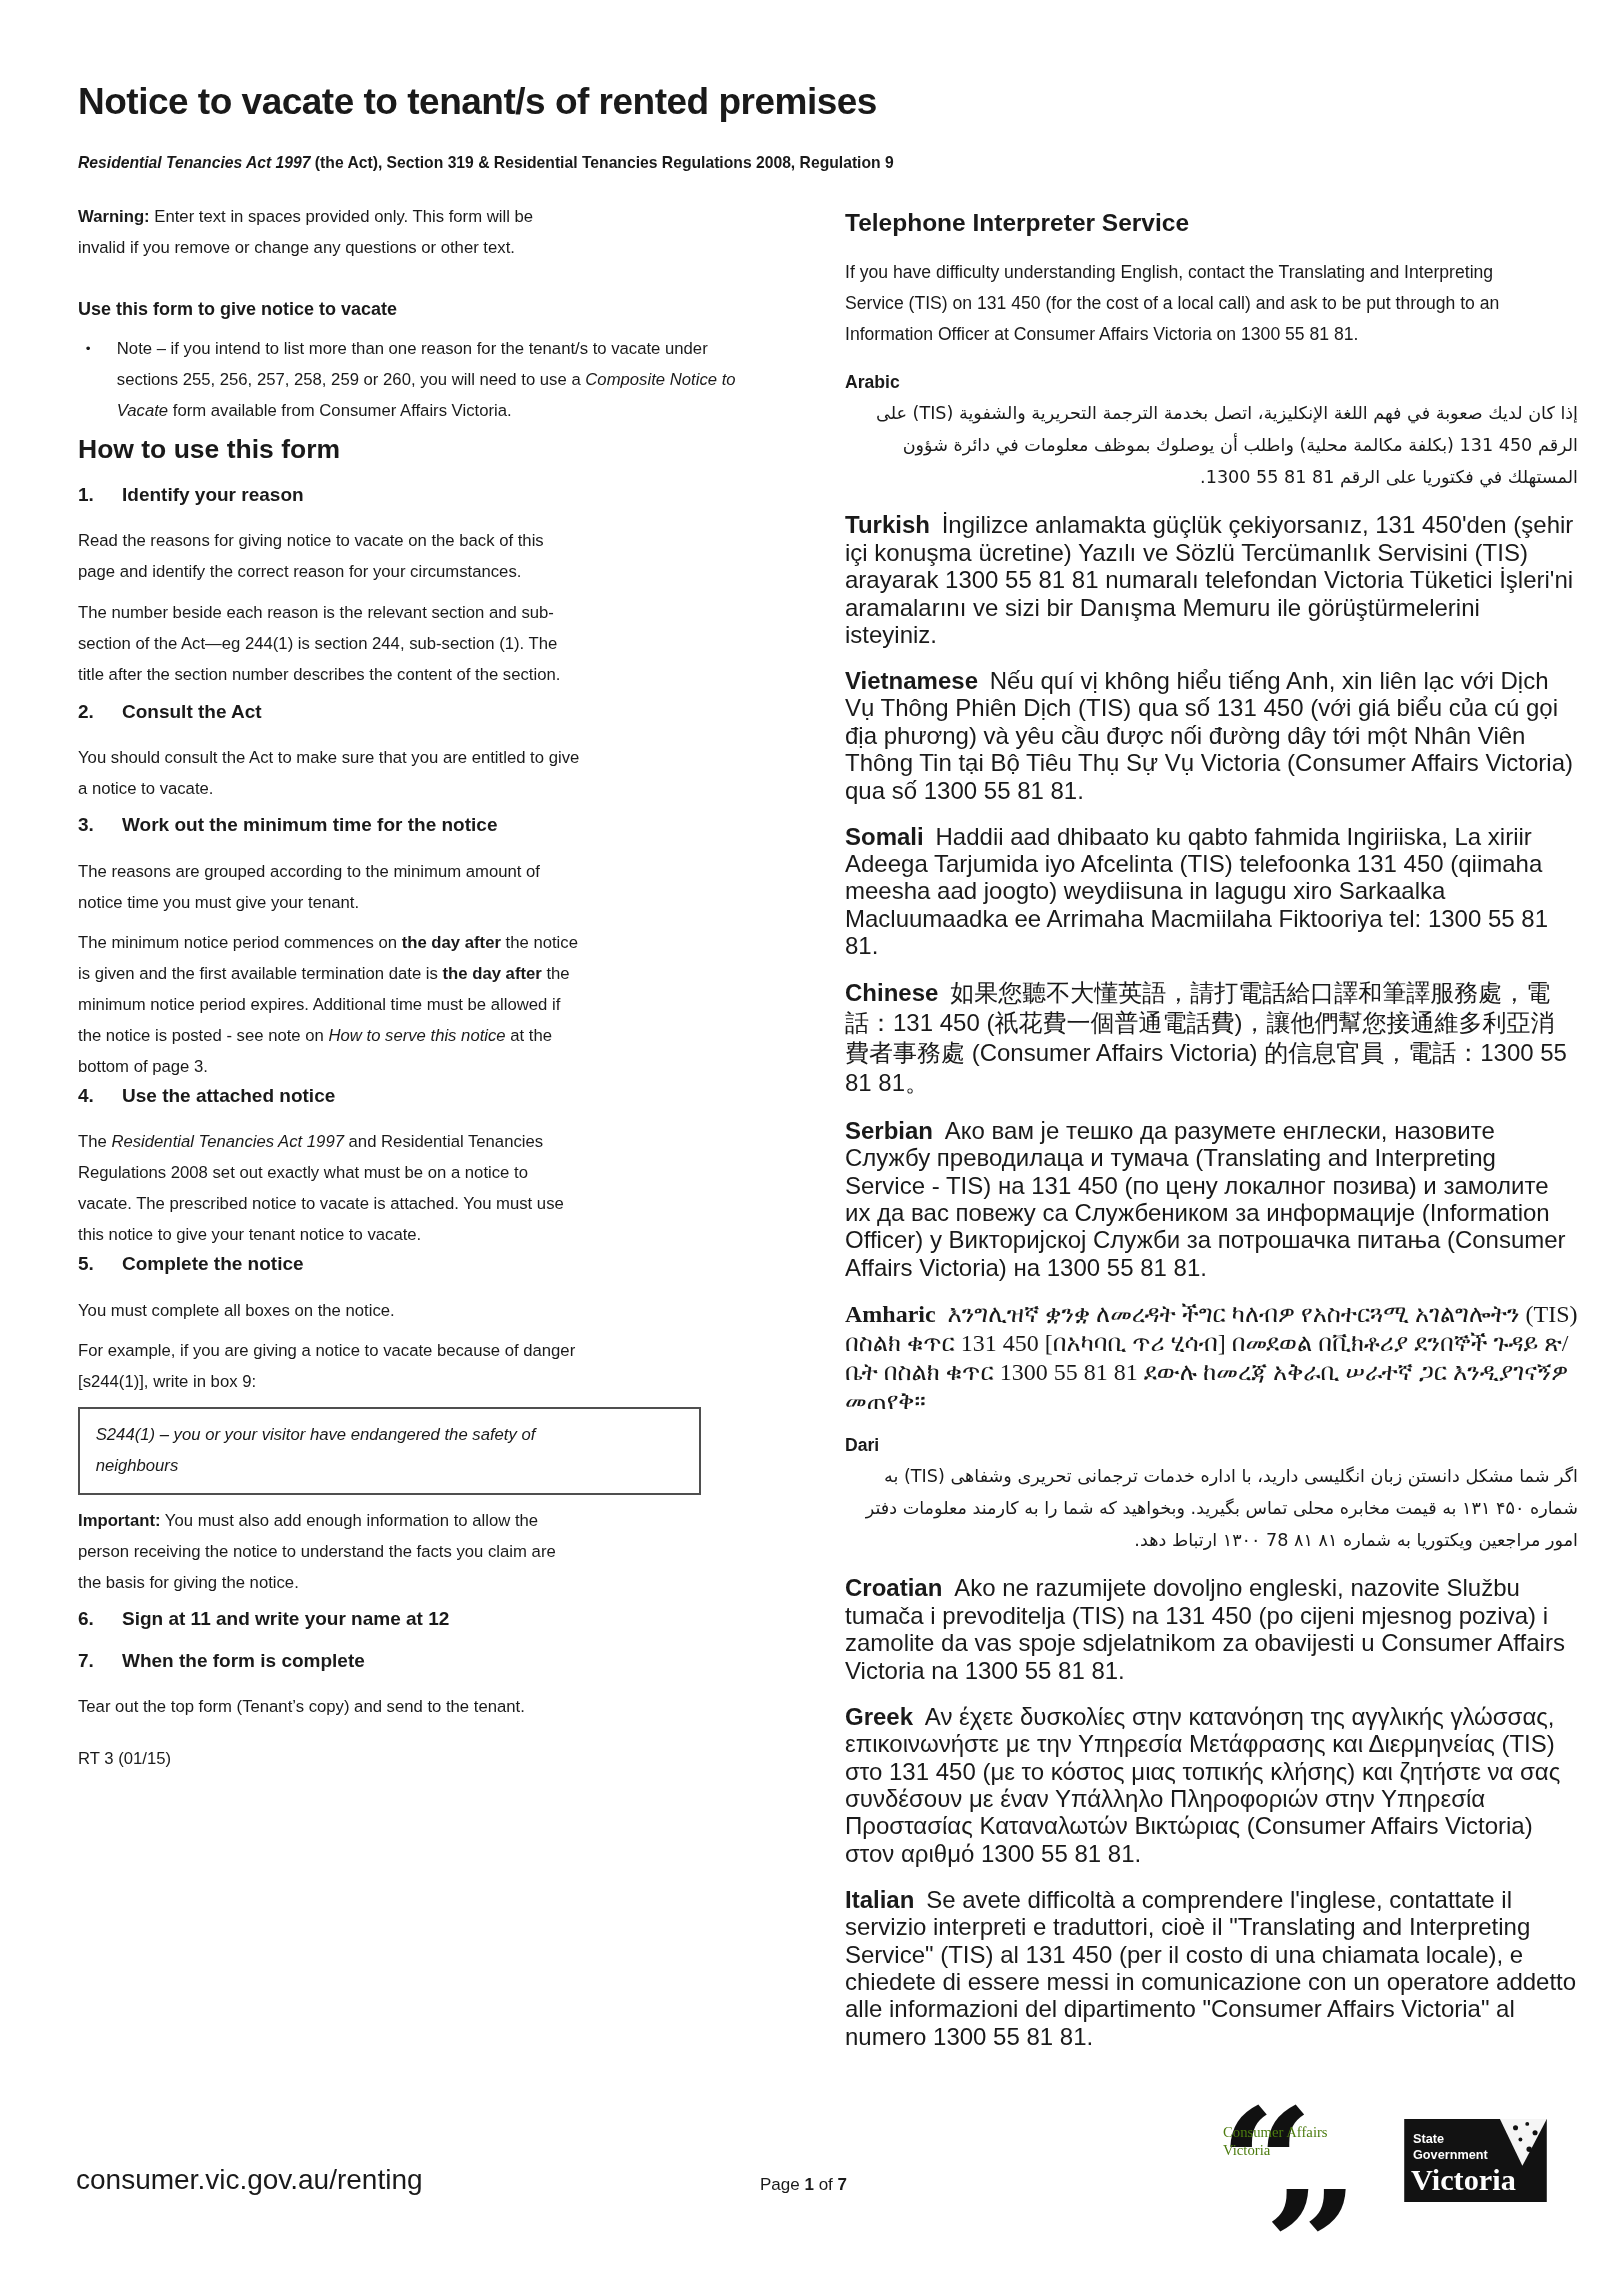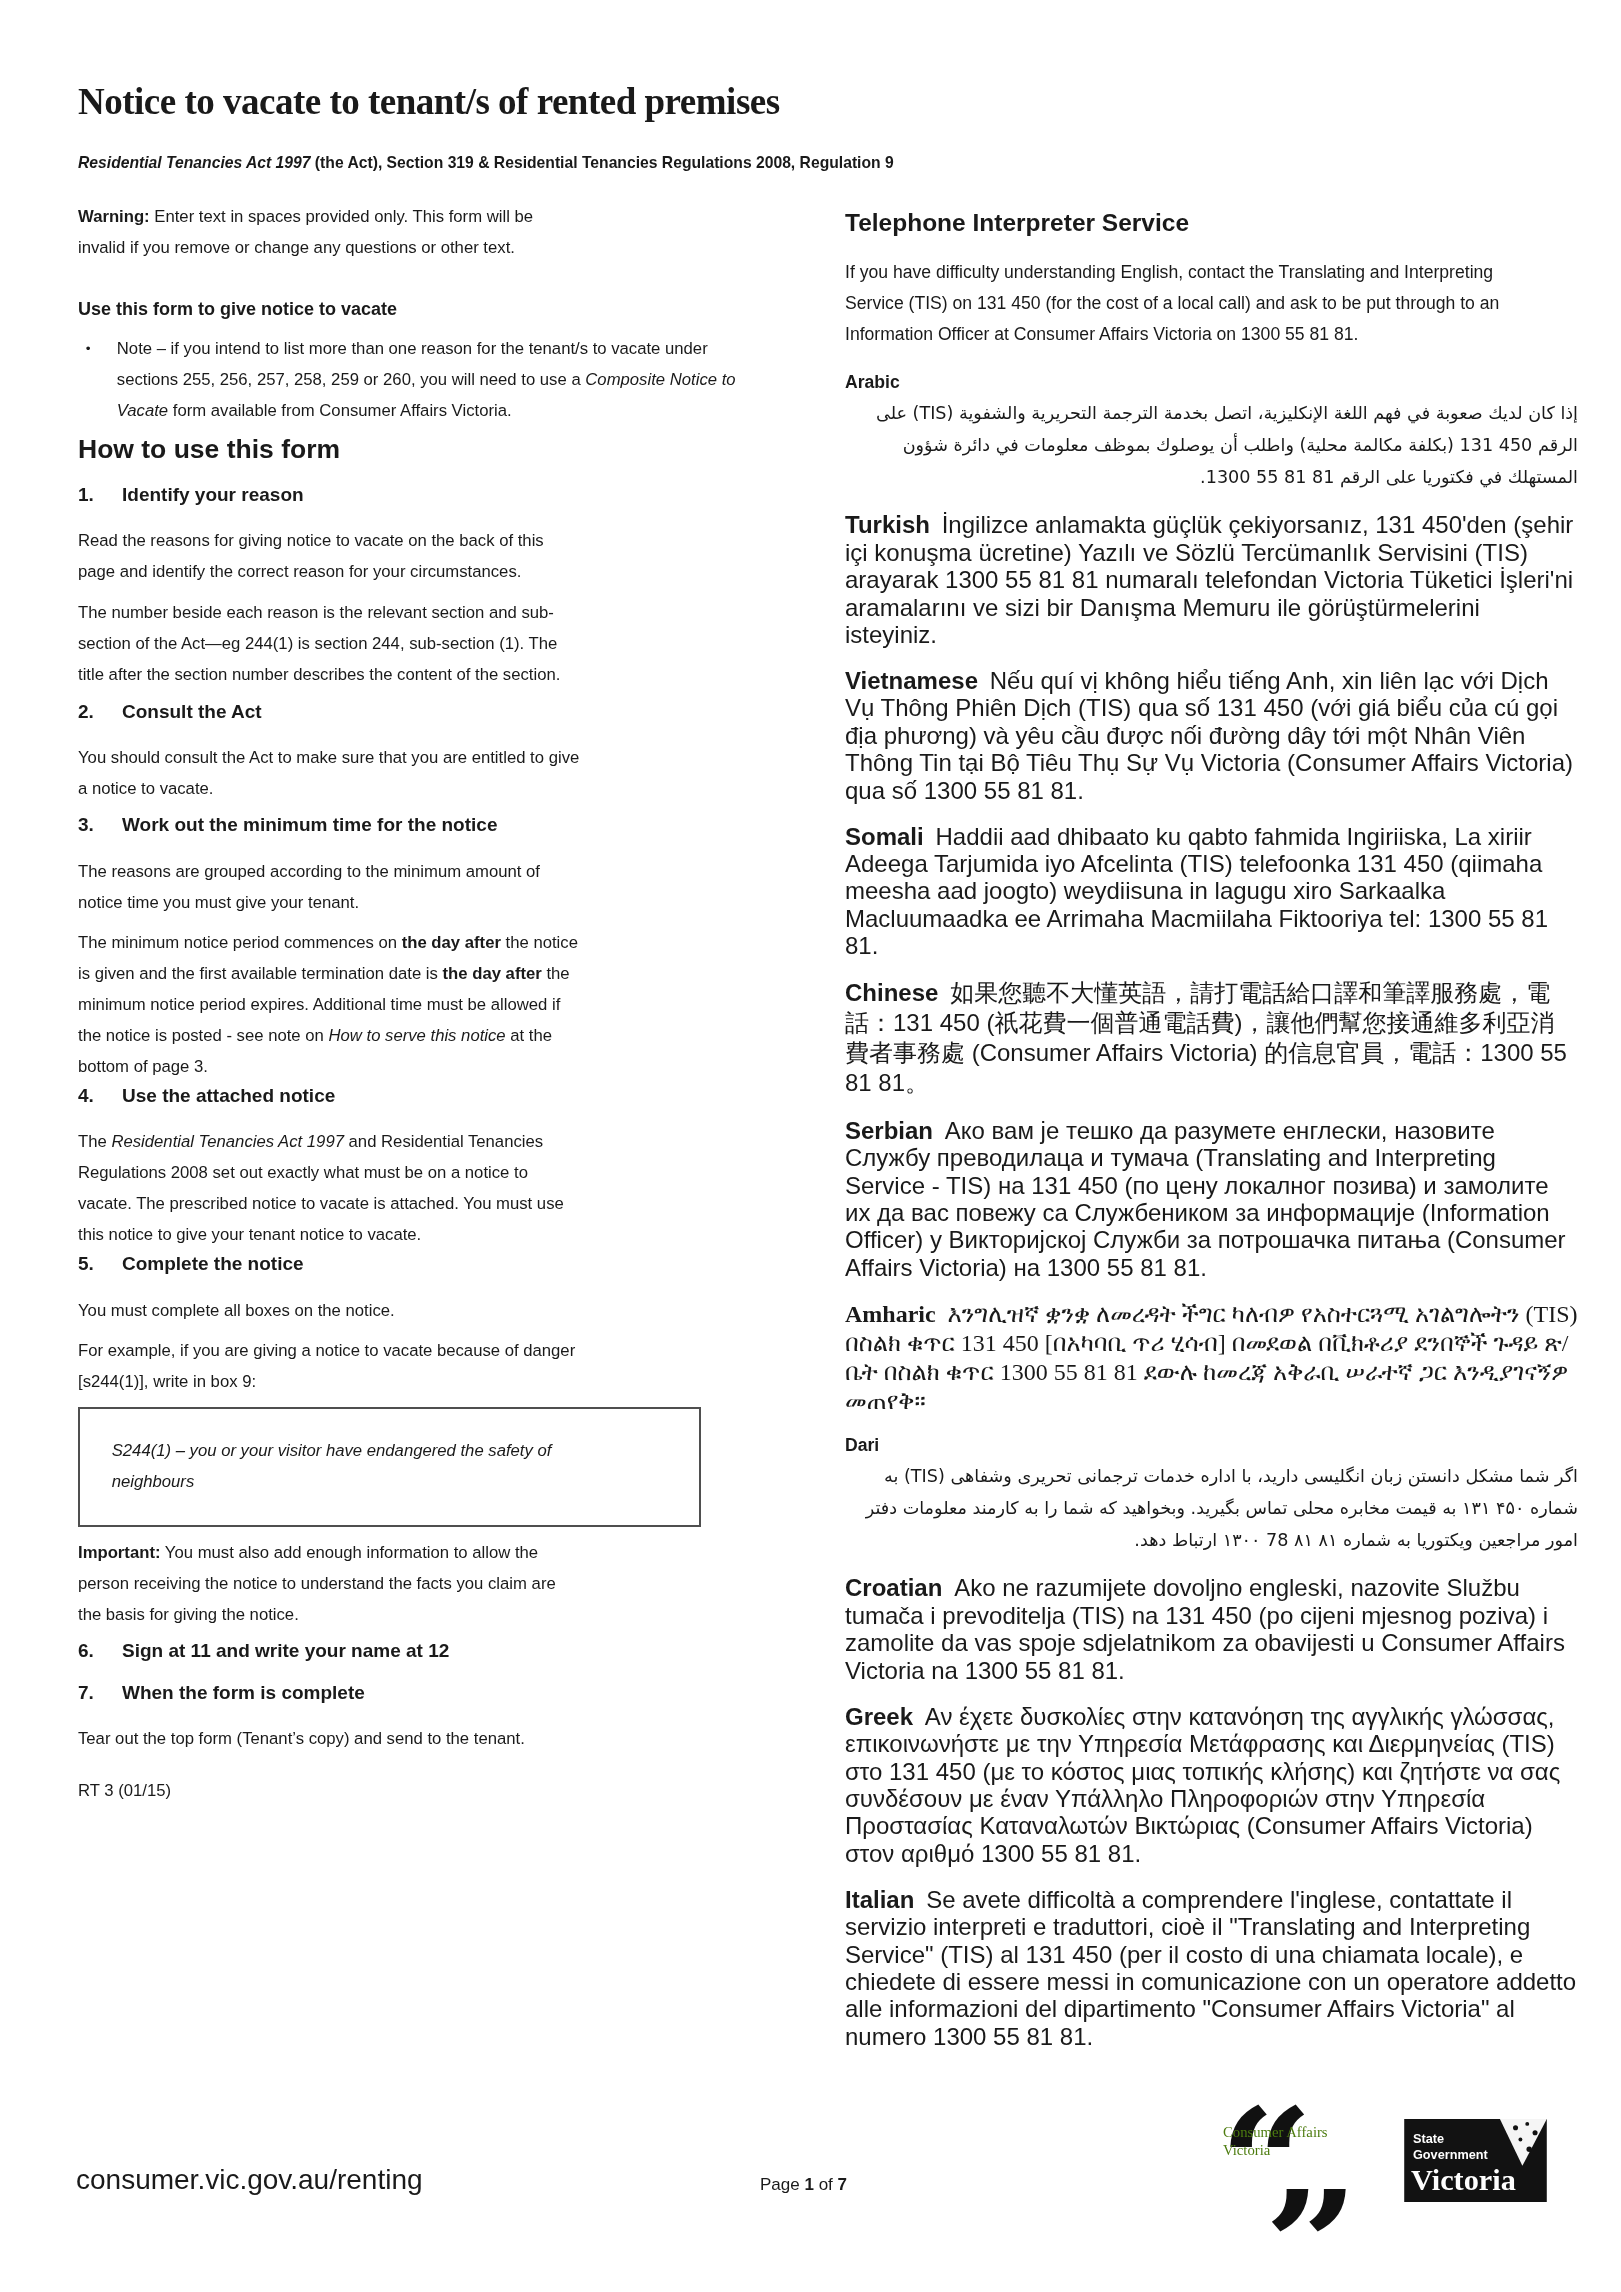--- a/index.html
+++ b/index.html
@@ -1,35 +1,35 @@
 <!DOCTYPE html>
 <html><head>
 <meta charset="utf-8">
 <style>
   html,body{margin:0;padding:0;background:#9a9a9a;}
   .page{position:relative;width:1621px;height:2293px;background:#ffffff;color:#1a1a1a;
         font-family:"Liberation Sans","DejaVu Sans",sans-serif;overflow:hidden;}
   
   .left-col{position:absolute;left:78px;top:80px;width:692px;}
-  .doc-title{font-size:37px;line-height:43px;font-weight:bold;letter-spacing:-0.5px;margin:0 0 29px 0;white-space:nowrap;font-family:Liberation Serif, serif;}
+  .doc-title{font-size:37px;line-height:43px;font-weight:bold;letter-spacing:-0.5px;margin:0 0 29px 0;white-space:nowrap;}
   .doc-subtitle{font-size:15.7px;line-height:21.6px;font-weight:bold;margin:0 0 27.4px 0;width:1490px;white-space:nowrap;}
   .doc-subtitle .bi{font-style:italic;}
   .body{font-size:16.7px;line-height:31px;margin:0 0 9.8px 0;width:502px;}
   .b{font-weight:bold;}
   .i{font-style:italic;}
   .subhead{font-size:18px;line-height:23.5px;font-weight:bold;margin:35px 0 11.8px 0;}
   .bullet-row{display:flex;margin:0 0 5.9px 0;width:678px;}
   .bullet-glyph{width:31px;padding-left:7.8px;font-size:13.7px;line-height:31px;flex:none;}
   .bullet-text{flex:1;font-size:16.7px;line-height:31px;}
   .how-heading{font-size:26.5px;line-height:35px;font-weight:bold;margin:2px 0 15.7px 0;}
   .step{display:flex;font-size:19px;line-height:24.5px;font-weight:bold;margin:2px 0 17.6px 0;}
   .step.tight{margin-top:-7.8px;}
   .step .num{width:44px;flex:none;}
   .exbox{box-sizing:border-box;width:623px;border:2px solid #4f4f4f;padding:9.8px 15.7px 11.8px 15.7px;margin:3.9px 0 13.7px 0;}
-  .exbox-inner{font-style:italic;font-size:16.7px;line-height:31px;max-width:469px;margin:16px;}
+  .exbox-inner{font-style:italic;font-size:16.7px;line-height:31px;max-width:469px;margin:0;}
   .imp{margin-top:-3.9px;}
   .rt-code{font-size:16.7px;line-height:21.6px;margin-top:25.5px;}
   
   .right-col{position:absolute;left:845px;top:208px;width:733px;}
   .tis-heading{font-size:24.5px;line-height:29px;font-weight:bold;margin:0 0 19.6px 0;}
   .intro{font-size:17.6px;line-height:31px;margin:0 0 21.6px 0;width:698px;}
   .lang{font-size:24px;line-height:27.4px;margin:0 0 18.6px 0;}
   .lang .lbl{font-weight:bold;margin-right:11.8px;}
   .rtl-label{font-size:17.6px;line-height:23.5px;font-weight:bold;margin:0 0 2px 0;}
   .rtl-text{direction:rtl;text-align:right;font-size:17.6px;line-height:32px;margin:0 0 18.6px 0;

